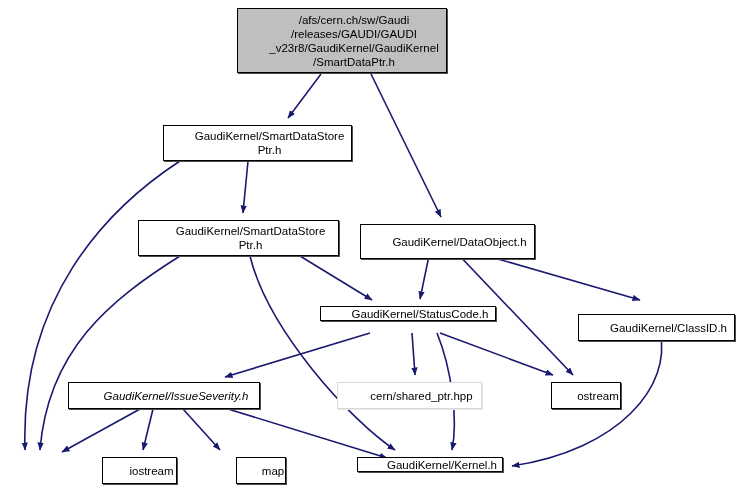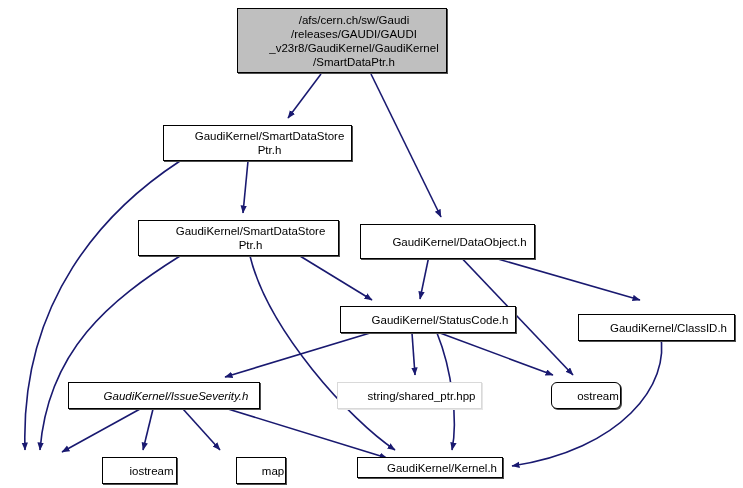--- a/index.html
+++ b/index.html
@@ -100,30 +100,30 @@
 /SmartDataPtr.h</div>
 
   <div class="node" style="left:163px;top:125px;width:189px;height:36px;">GaudiKernel/SmartDataStore
 Ptr.h</div>
 
   <div class="node" style="left:138px;top:220px;width:201px;height:36px;">GaudiKernel/SmartDataStore
 Ptr.h</div>
 
   <div class="node" style="left:360px;top:224px;width:175px;height:35px;">GaudiKernel/DataObject.h</div>
 
-  <div class="node" style="left:340px;top:306px;width:176px;height:27px;">GaudiKernel/StatusCode.h</div>
+  <div class="node" style="left:320px;top:306px;width:176px;height:15px;">GaudiKernel/StatusCode.h</div>
 
   <div class="node" style="left:578px;top:306px;width:157px;height:27px;margin-top:8px;">GaudiKernel/ClassID.h</div>
 
   <div class="node" style="left:68px;top:382px;width:192px;height:27px;font-style:italic;">GaudiKernel/IssueSeverity.h</div>
 
-  <div class="node external" style="left:337px;top:382px;width:145px;height:27px;">string/shared_ptr.hpp</div>
+  <div class="node external" style="left:337px;top:382px;width:145px;height:27px;">cern/shared_ptr.hpp</div>
 
-  <div class="node" style="left:551px;top:382px;width:70px;height:27px;border-radius:6px;">ostream</div>
+  <div class="node" style="left:551px;top:382px;width:70px;height:27px;">ostream</div>
 
 
   <div class="node" style="left:102px;top:457px;width:75px;height:27px;">iostream</div>
 
   <div class="node" style="left:204px;top:457px;width:50px;height:27px;margin-left:32px;">map</div>
 
-  <div class="node" style="left:357px;top:457px;width:146px;height:21px;">GaudiKernel/Kernel.h</div>
+  <div class="node" style="left:357px;top:457px;width:146px;height:15px;">GaudiKernel/Kernel.h</div>
 
 </div>
 
 </body></html>

